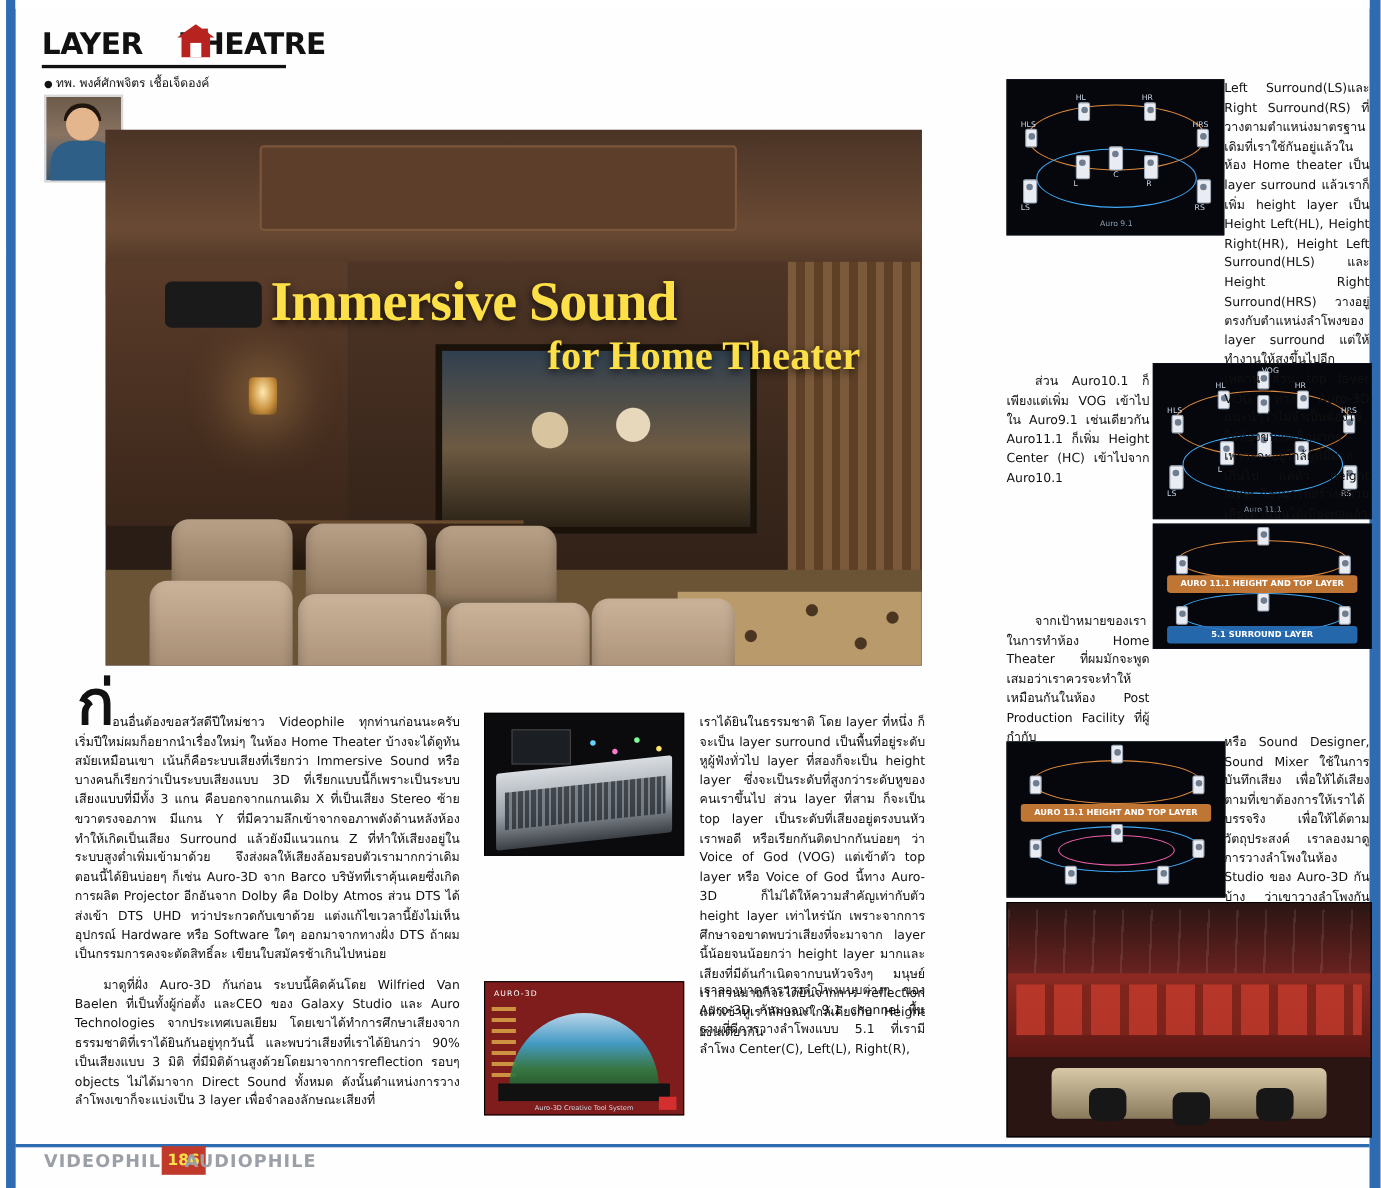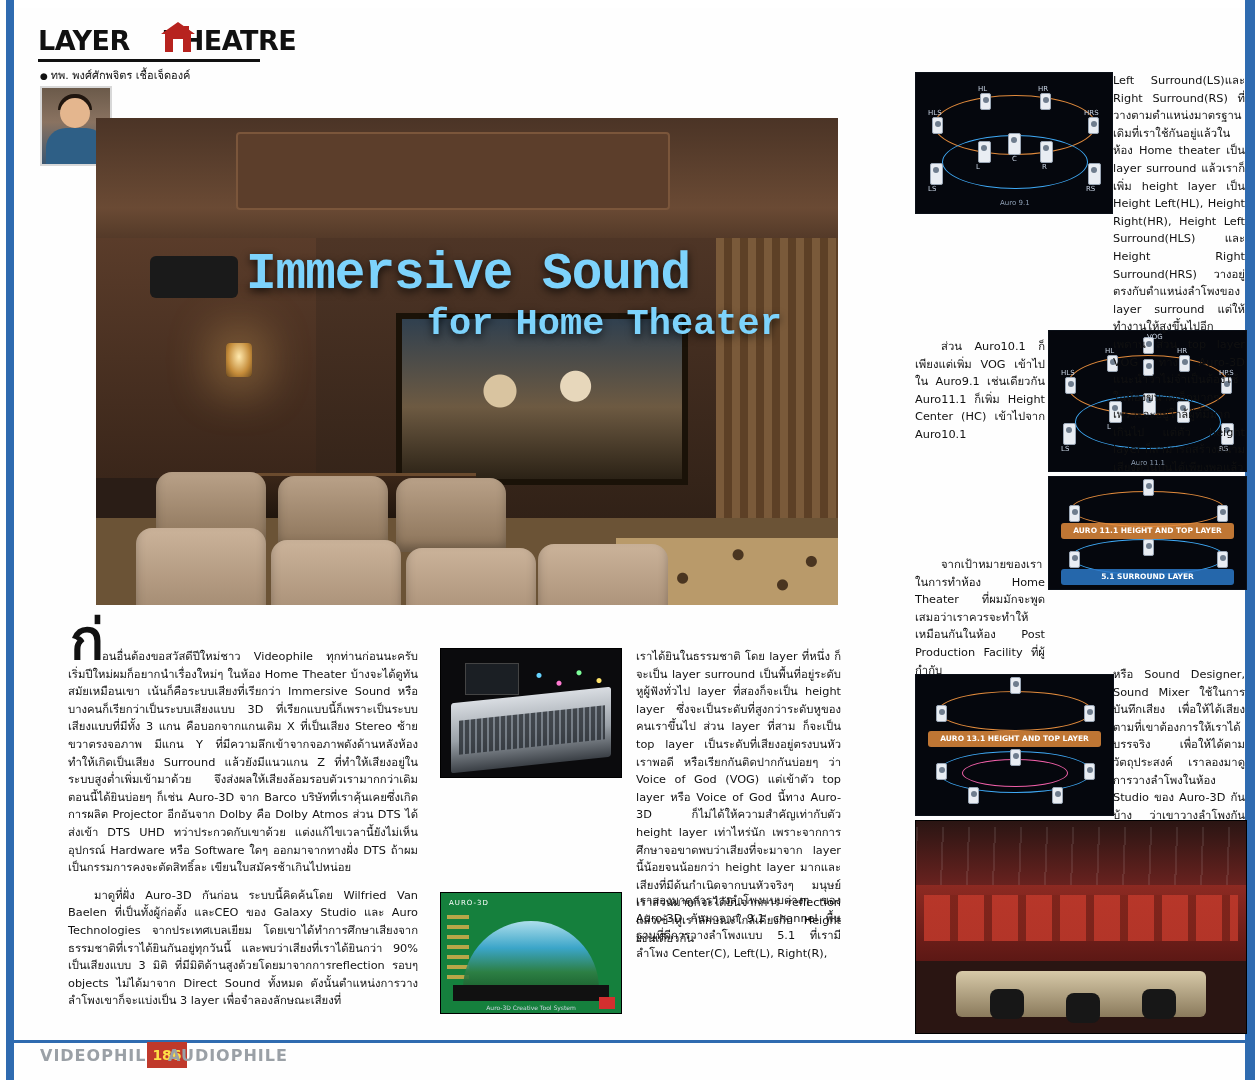--- a/index.html
+++ b/index.html
@@ -152,22 +152,22 @@
       radial-gradient(circle at 75% 70%, #4a3520 0 5px, transparent 6px),
       radial-gradient(circle at 88% 35%, #4a3520 0 5px, transparent 6px),
       #b99a6a;
   }
   .hero .projector{
     position:absolute;left:54px;top:138px;width:88px;height:42px;
     background:#1a1a1a;border-radius:6px;
   }
   .hero-title{
     position:absolute;left:150px;top:130px;width:560px;
-    color:#7dd3fc;
-    font-family:Liberation Mono, monospace;
+    color:#fde047;
+    font-family:Liberation Serif, serif;
     font-weight:bold;
     text-shadow:0 3px 8px rgba(0,0,0,.75);
   }
   .hero-title .l1{font-size:51px;line-height:54px;letter-spacing:-1px;}
   .hero-title .l2{font-size:37px;line-height:44px;text-align:right;padding-right:24px;}
 
   
   .dropcap{
     position:absolute;left:70px;top:612px;
     font-family:"DejaVu Sans", sans-serif;
@@ -254,21 +254,21 @@
     background:
       radial-gradient(circle at 10% 40%, #66d3ff 0 2px, transparent 3px),
       radial-gradient(circle at 35% 70%, #ff7ad1 0 2px, transparent 3px),
       radial-gradient(circle at 60% 30%, #7dff9a 0 2px, transparent 3px),
       radial-gradient(circle at 85% 60%, #ffe36b 0 2px, transparent 3px);
   }
 
   
   .photo-dome{
     position:absolute;left:440px;top:892px;width:180px;height:120px;
-    background:#15803d;overflow:hidden;border:1px solid #000;text-decoration:underline;
+    background:#7f1d1d;overflow:hidden;border:1px solid #000;text-decoration:underline;
   }
   .photo-dome .dome{
     position:absolute;left:22px;top:28px;width:136px;height:68px;
     border-radius:70px 70px 0 0;
     background:linear-gradient(180deg,#bfe9ff 0%,#3fa9d8 40%,#2f7f45 75%,#1d5f2e 100%);
     opacity:.9;
   }
   .photo-dome .base{
     position:absolute;left:12px;top:92px;width:156px;height:16px;background:#111;
   }

